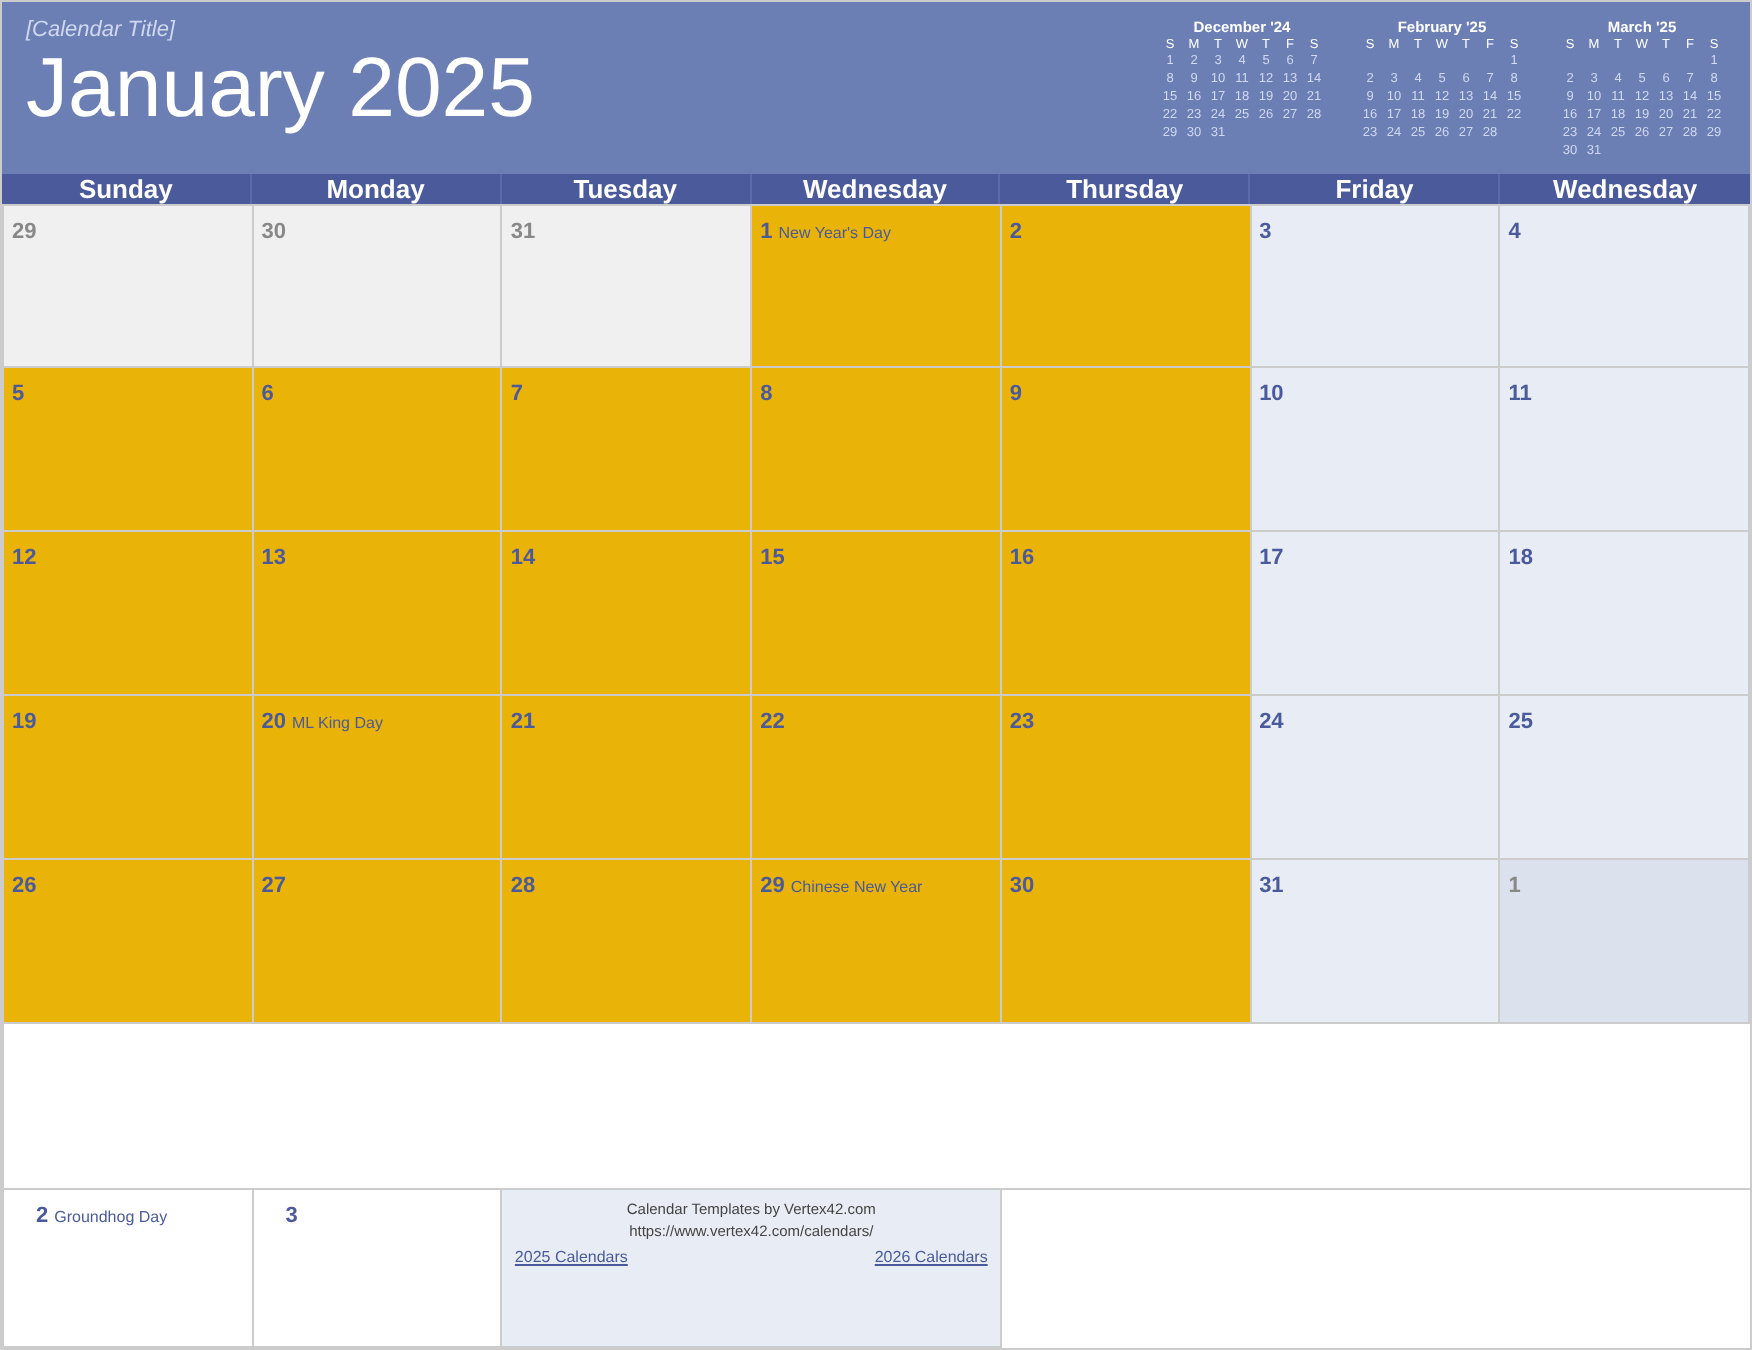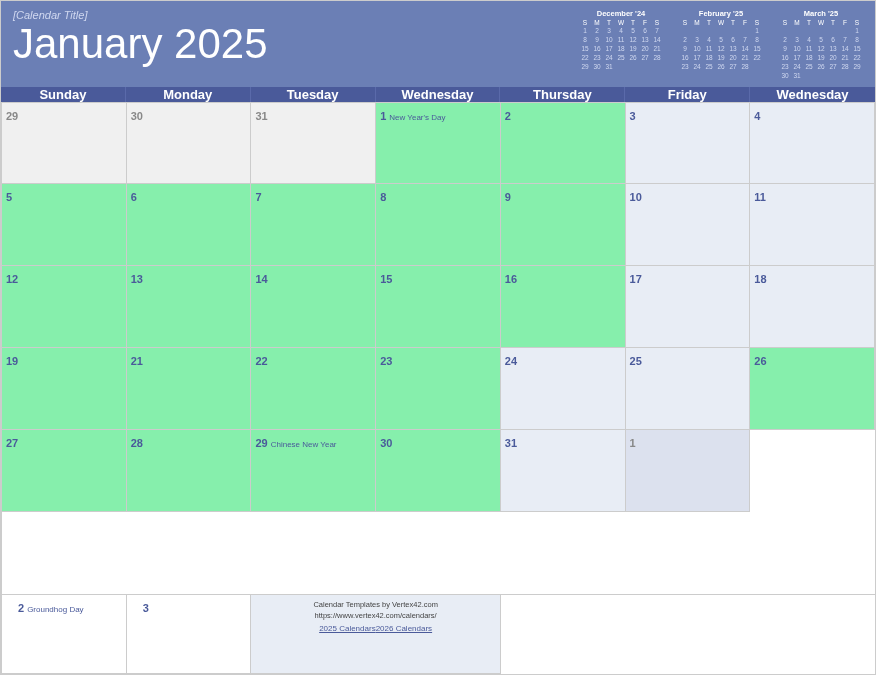--- a/index.html
+++ b/index.html
@@ -112,21 +112,21 @@
       border-left: 1px solid #ccc;
       border-top: 1px solid #ccc;
     }
 
     .cal-cell {
       border-right: 1px solid #ccc;
       border-bottom: 1px solid #ccc;
       padding: 3px 4px;
       position: relative;
       min-height: 72px;
-      background: #86efac;
+      background: #eab308;
     }
 
     .cal-cell.other-month {
       background: #f0f0f0;
     }
 
     .cal-cell.weekend-col {
       background: #e8edf5;
     }
 
@@ -197,21 +197,21 @@
 
     .attribution-cell .attr-link {
       font-size: 8px;
       color: #4a5a9a;
       text-decoration: underline;
       cursor: pointer;
     }
 
     .attr-links-row {
       display: flex;
-      justify-content: center;
+      justify-content: space-between;
       margin-top: 2px;
     }
   </style>
 </head>
 <body>
 
 <div class="calendar-container">
 
   <div class="header">
     <div class="header-left">
@@ -446,20 +446,21 @@
       <div class="cal-cell weekend-col"><span class="date-num">10</span></div>
       <div class="cal-cell weekend-col"><span class="date-num">11</span></div>
       <div class="cal-cell"><span class="date-num">12</span></div>
       <div class="cal-cell"><span class="date-num">13</span></div>
       <div class="cal-cell"><span class="date-num">14</span></div>
       <div class="cal-cell"><span class="date-num">15</span></div>
       <div class="cal-cell"><span class="date-num">16</span></div>
       <div class="cal-cell weekend-col"><span class="date-num">17</span></div>
       <div class="cal-cell weekend-col"><span class="date-num">18</span></div>
       <div class="cal-cell"><span class="date-num">19</span></div>
+      <div class="cal-cell"><span class="date-num">20</span><span class="holiday-label">ML King Day</span></div>
       <div class="cal-cell"><span class="date-num">21</span></div>
       <div class="cal-cell"><span class="date-num">22</span></div>
       <div class="cal-cell"><span class="date-num">23</span></div>
       <div class="cal-cell weekend-col"><span class="date-num">24</span></div>
       <div class="cal-cell weekend-col"><span class="date-num">25</span></div>
       <div class="cal-cell"><span class="date-num">26</span></div>
       <div class="cal-cell"><span class="date-num">27</span></div>
       <div class="cal-cell"><span class="date-num">28</span></div>
       <div class="cal-cell"><span class="date-num">29</span><span class="holiday-label">Chinese New Year</span></div>
       <div class="cal-cell"><span class="date-num">30</span></div>

